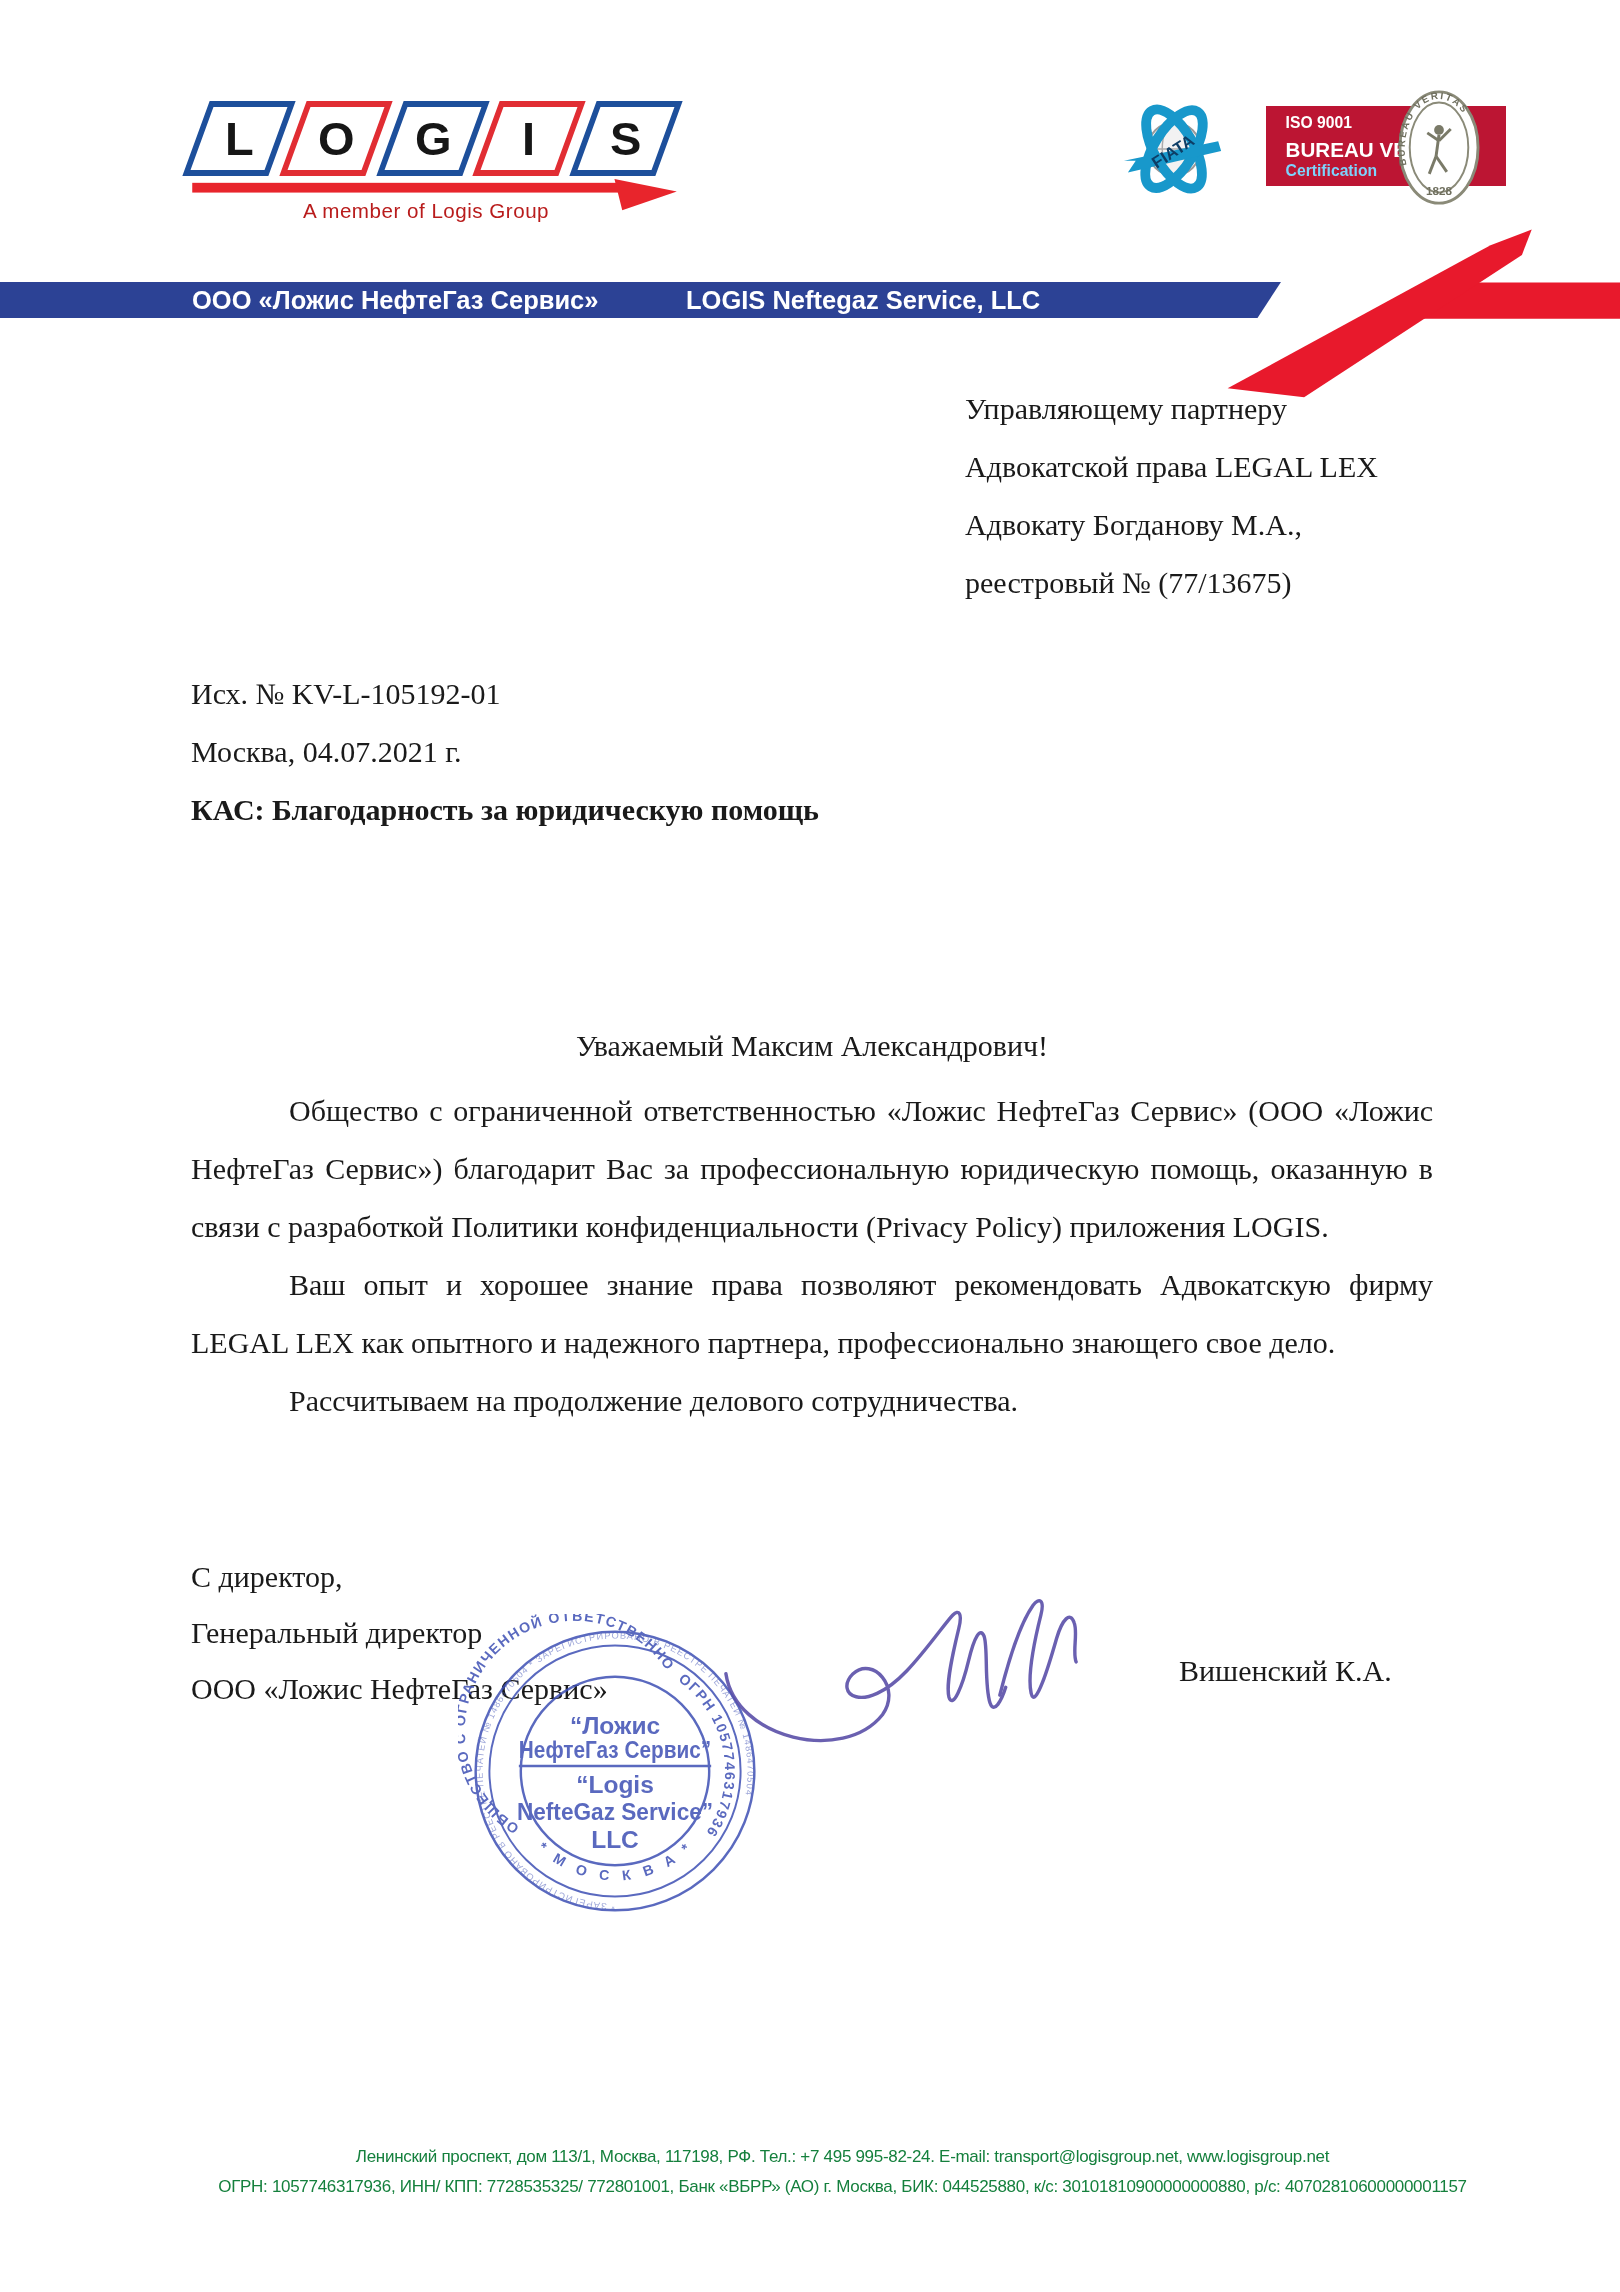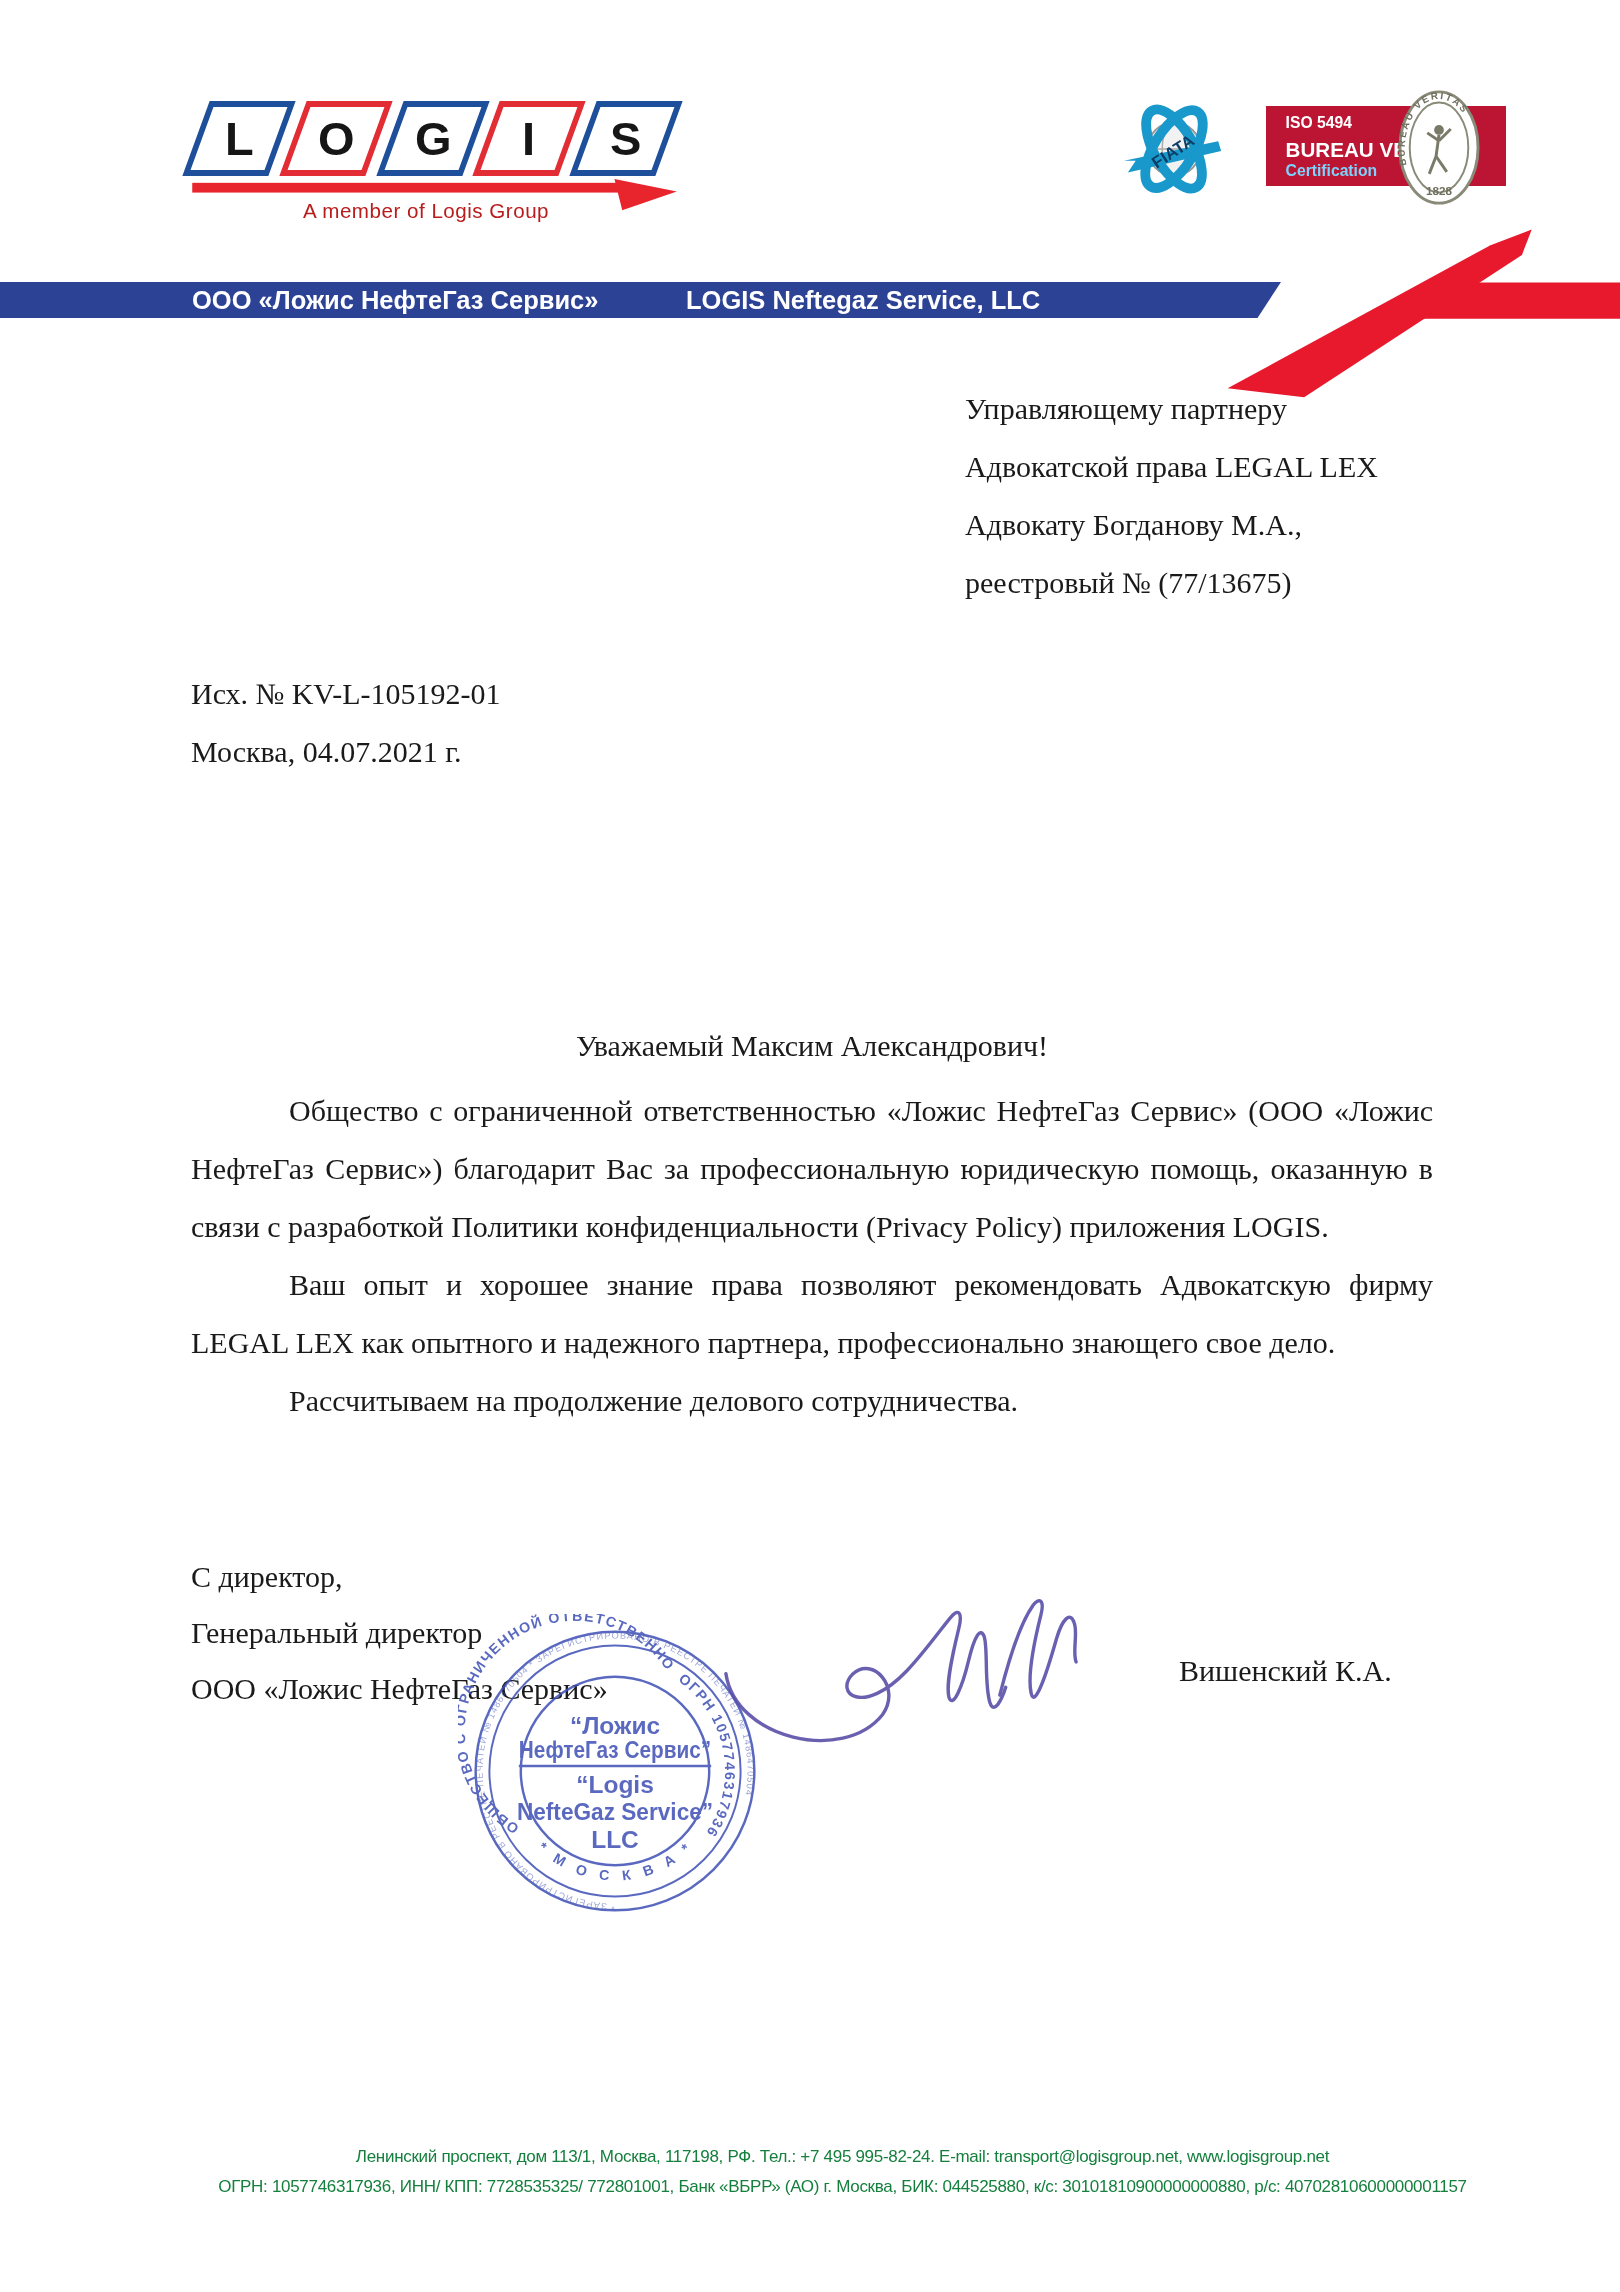--- a/index.html
+++ b/index.html
@@ -83,21 +83,21 @@
   <circle cx="55" cy="52" r="27" fill="#f2f2f2" stroke="#9a9a9a" stroke-width="2"></circle>
   <ellipse cx="55" cy="52" rx="12" ry="27" fill="none" stroke="#aaaaaa" stroke-width="1.5"></ellipse>
   <line x1="28" y1="52" x2="82" y2="52" stroke="#aaaaaa" stroke-width="1.5"></line>
   <ellipse cx="55" cy="52" rx="20" ry="45" fill="none" stroke="#1898cb" stroke-width="10" transform="rotate(-30 55 52)"></ellipse>
   <ellipse cx="55" cy="52" rx="20" ry="45" fill="none" stroke="#1898cb" stroke-width="10" transform="rotate(32 55 52)"></ellipse>
   <polygon points="4,64 100,44 103,54 8,76 16,64" fill="#1898cb"></polygon>
   <text x="55" y="60" transform="rotate(-33 55 56)" text-anchor="middle" font-family="Liberation Sans, sans-serif" font-weight="bold" font-size="17" fill="#0d3e66">FIATA</text>
 </svg>
 
 <div class="iso-badge">
-  <div class="t1">ISO 5494</div>
+  <div class="t1">ISO 9001</div>
   <div class="t2">BUREAU VERITAS</div>
   <div class="t3">Certification</div>
 </div>
 <svg class="abs" style="left:1392px;top:86px" width="94" height="123" viewBox="0 0 96 126">
   <ellipse cx="48" cy="63" rx="40" ry="57" fill="#ffffff" stroke="#8a8a78" stroke-width="3"></ellipse>
   <ellipse cx="48" cy="63" rx="30" ry="46" fill="none" stroke="#8a8a78" stroke-width="2"></ellipse>
   <path id="bvArc" d="M 16 85 A 35 51 0 1 1 80 85" fill="none"></path>
   <text font-family="Liberation Sans, sans-serif" font-size="10" font-weight="bold" fill="#6f6f5e" letter-spacing="2">
     <textPath href="#bvArc" startOffset="4">BUREAU  VERITAS</textPath>
   </text>
@@ -124,20 +124,21 @@
 <div class="recipient">
   <div>Управляющему партнеру</div>
   <div>Адвокатской права LEGAL LEX</div>
   <div>Адвокату Богданову М.А.,</div>
   <div>реестровый № (77/13675)</div>
 </div>
 
 <div class="refblock">
   <div>Исх. № KV-L-105192-01</div>
   <div>Москва, 04.07.2021 г.</div>
+  <div class="subject">КАС: Благодарность за юридическую помощь</div>
 </div>
 
 <div class="salutation">Уважаемый Максим Александрович!</div>
 <div class="bodytext">
   <p>Общество с ограниченной ответственностью «Ложис НефтеГаз Сервис» (ООО «Ложис НефтеГаз Сервис») благодарит Вас за профессиональную юридическую помощь, оказанную в связи с разработкой Политики конфиденциальности (Privacy Policy) приложения LOGIS.</p>
   <p>Ваш опыт и хорошее знание права позволяют рекомендовать Адвокатскую фирму LEGAL LEX как опытного и надежного партнера, профессионально знающего свое дело.</p>
   <p>Рассчитываем на продолжение делового сотрудничества.</p>
 </div>
 
 <div class="closing">

